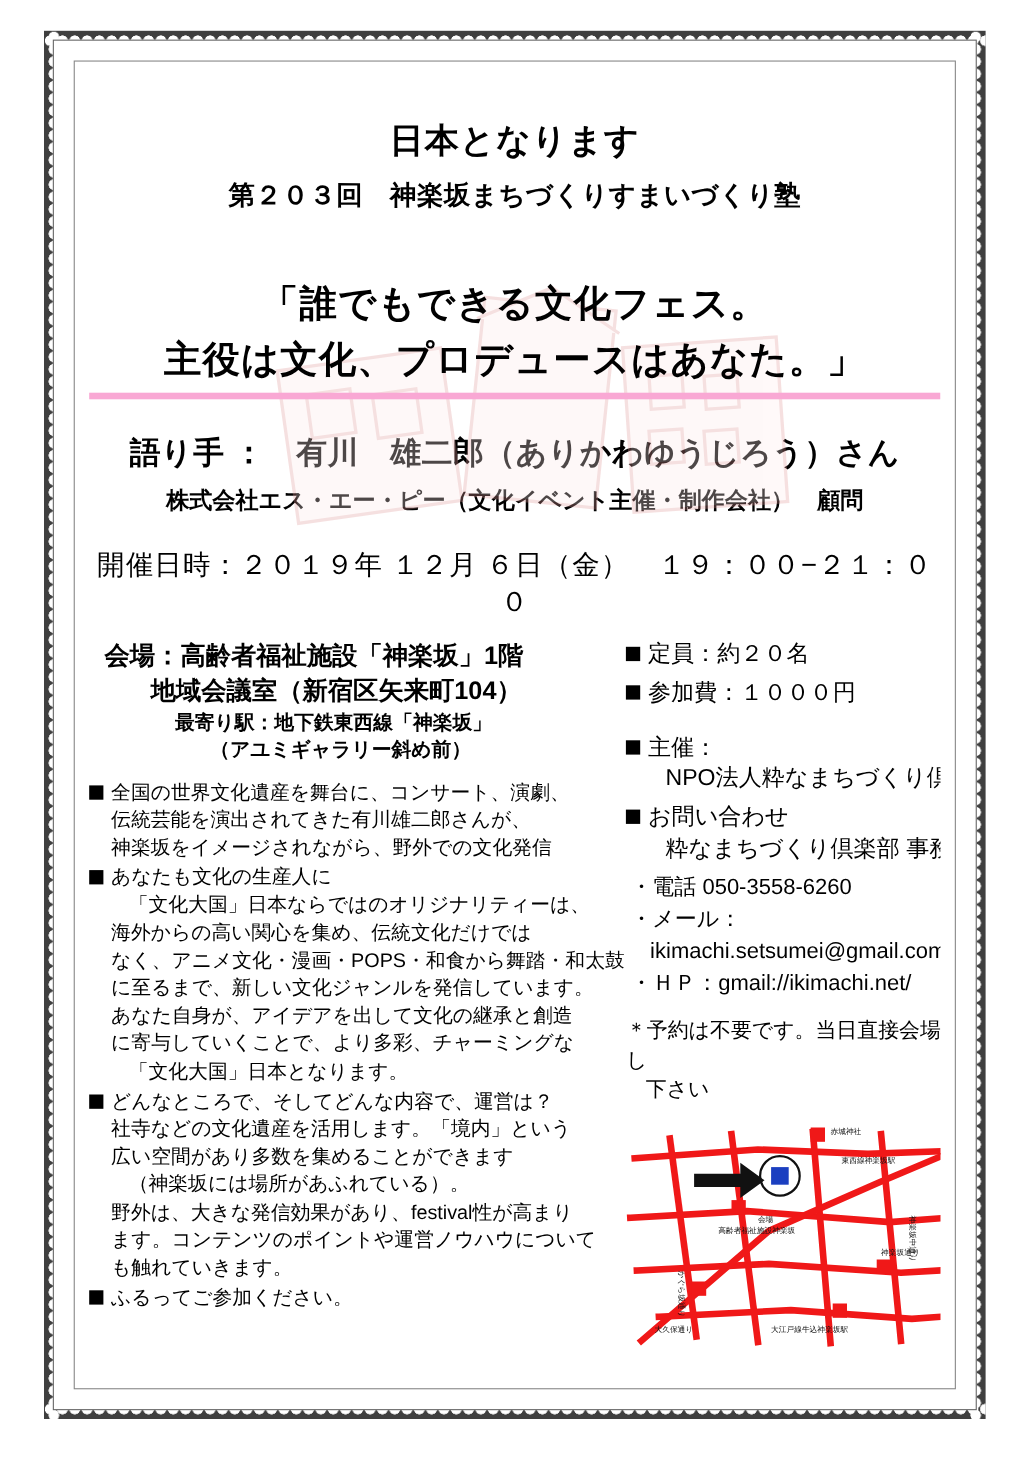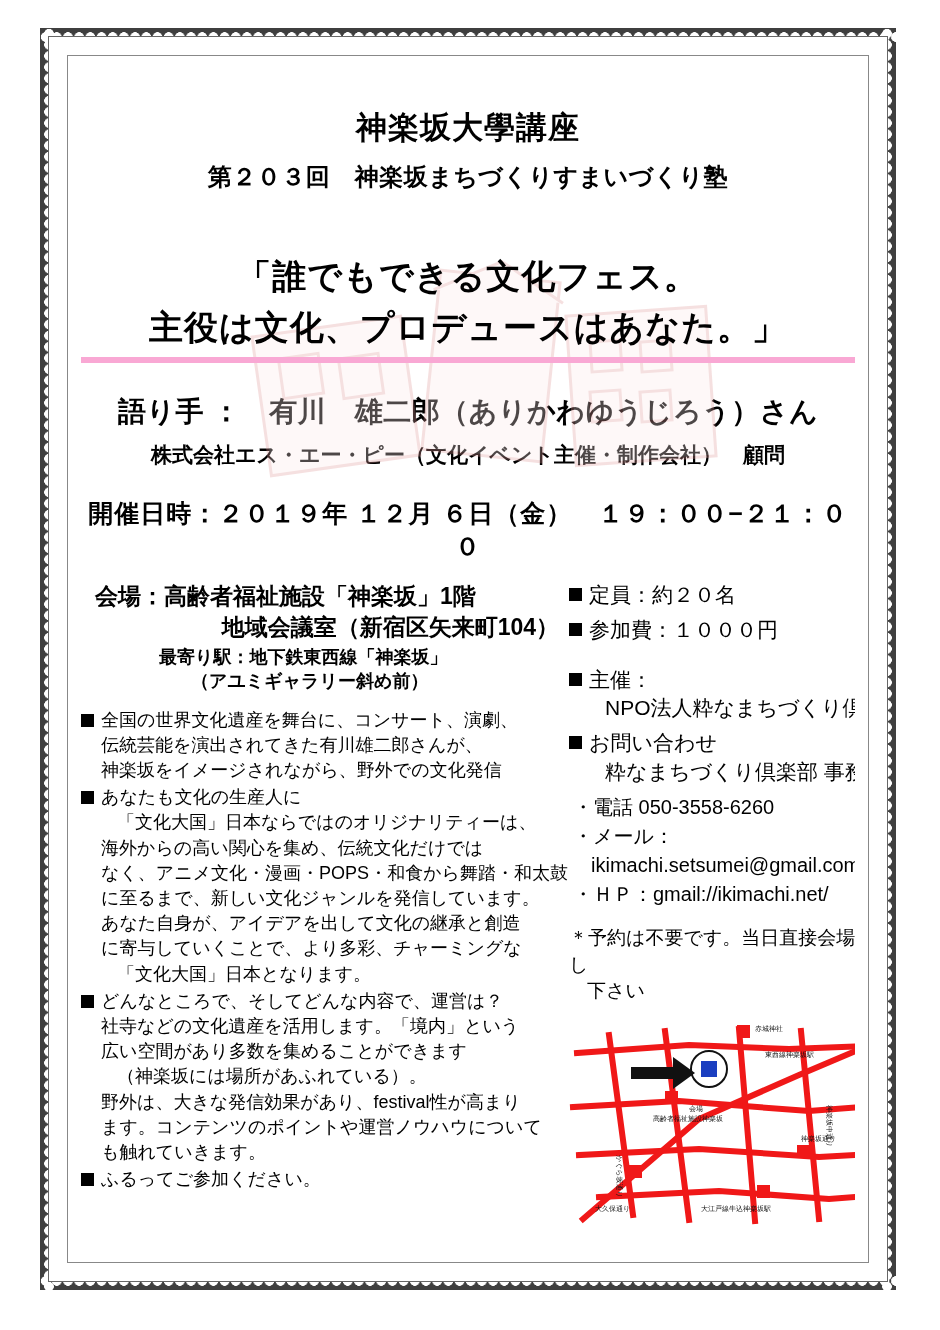--- a/index.html
+++ b/index.html
@@ -141,40 +141,40 @@
     margin-top: 10px;
     text-align: center;
     font-size: 21px;
     font-weight: bold;
   }
 
   .datetime {
     margin-top: 28px;
     text-align: center;
     font-size: 25px;
-    font-weight: bold;
+    font-weight: normal;
     letter-spacing: 1px;
   }
 
   
   .cols {
     margin-top: 18px;
     display: flex;
     gap: 10px;
   }
   .col-left { width: 478px; flex: none; }
   .col-right { flex: 1; }
 
   .venue {
     font-size: 23px;
     font-weight: bold;
     line-height: 1.35;
     padding-left: 14px;
   }
-  .venue .v2 { padding-left: 42px; text-align: right; }
+  .venue .v2 { padding-left: 42px; }
   .venue .v3 { font-size: 18px; padding-left: 64px; margin-top: 2px; }
   .venue .v4 { font-size: 18px; padding-left: 96px; }
 
   .bullet-list { margin-top: 14px; }
   .bullet-item {
     display: flex;
     font-size: 18px;
     line-height: 1.40;
     margin-bottom: 2px;
   }
@@ -248,21 +248,21 @@
           <rect x="210" y="20" width="120" height="180" transform="rotate(6 270 110)"></rect>
           <path d="M205 40 L270 5 L335 40" transform="rotate(6 270 110)"></path>
           <rect x="350" y="55" width="140" height="150" transform="rotate(-4 420 130)"></rect>
           <rect x="370" y="85" width="30" height="30" transform="rotate(-4 385 100)"></rect>
           <rect x="420" y="85" width="30" height="30" transform="rotate(-4 435 100)"></rect>
           <rect x="370" y="135" width="30" height="30" transform="rotate(-4 385 150)"></rect>
           <rect x="420" y="135" width="30" height="30" transform="rotate(-4 435 150)"></rect>
         </g>
       </svg>
 
-      <div class="title-main">神楽坂大學講座</div>
+      <div class="title-main">日本となります</div>
       <div class="title-sub1">第２０３回　神楽坂まちづくりすまいづくり塾</div>
 
       <div class="theme">
         <span class="l1">「誰でもできる文化フェス。</span>
         <span class="l2">主役は文化、プロデュースはあなた。」</span>
       </div>
 
       <div class="speaker">語り手 ：　有川　雄二郎（ありかわゆうじろう）さん</div>
       <div class="speaker-sub">株式会社エス・エー・ピー（文化イベント主催・制作会社）　顧問</div>
 

